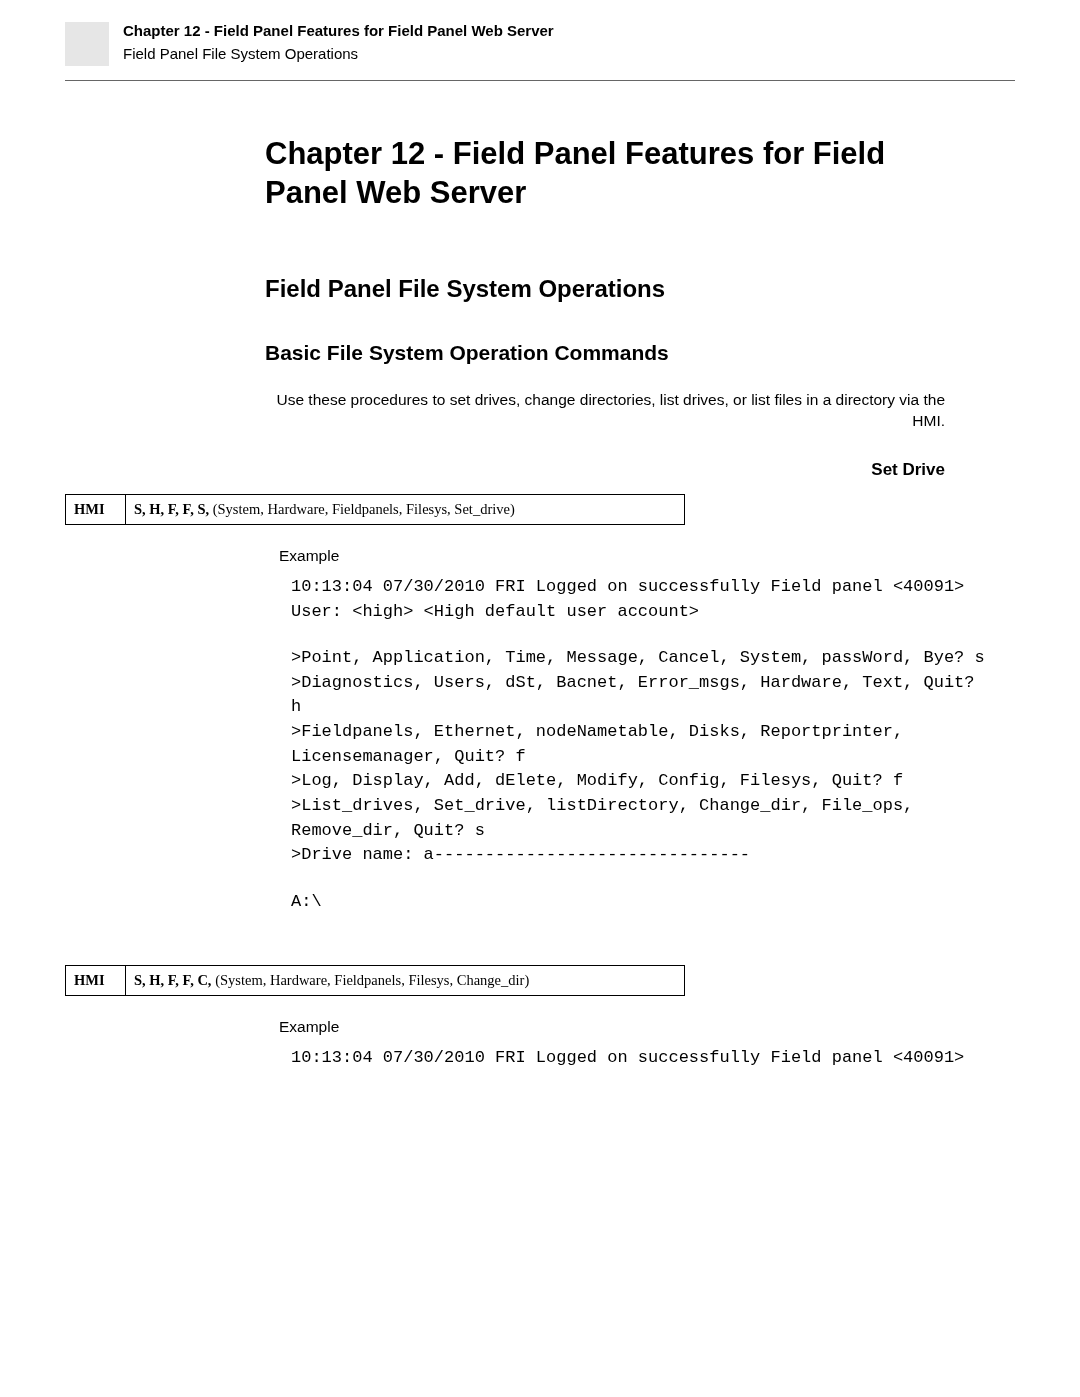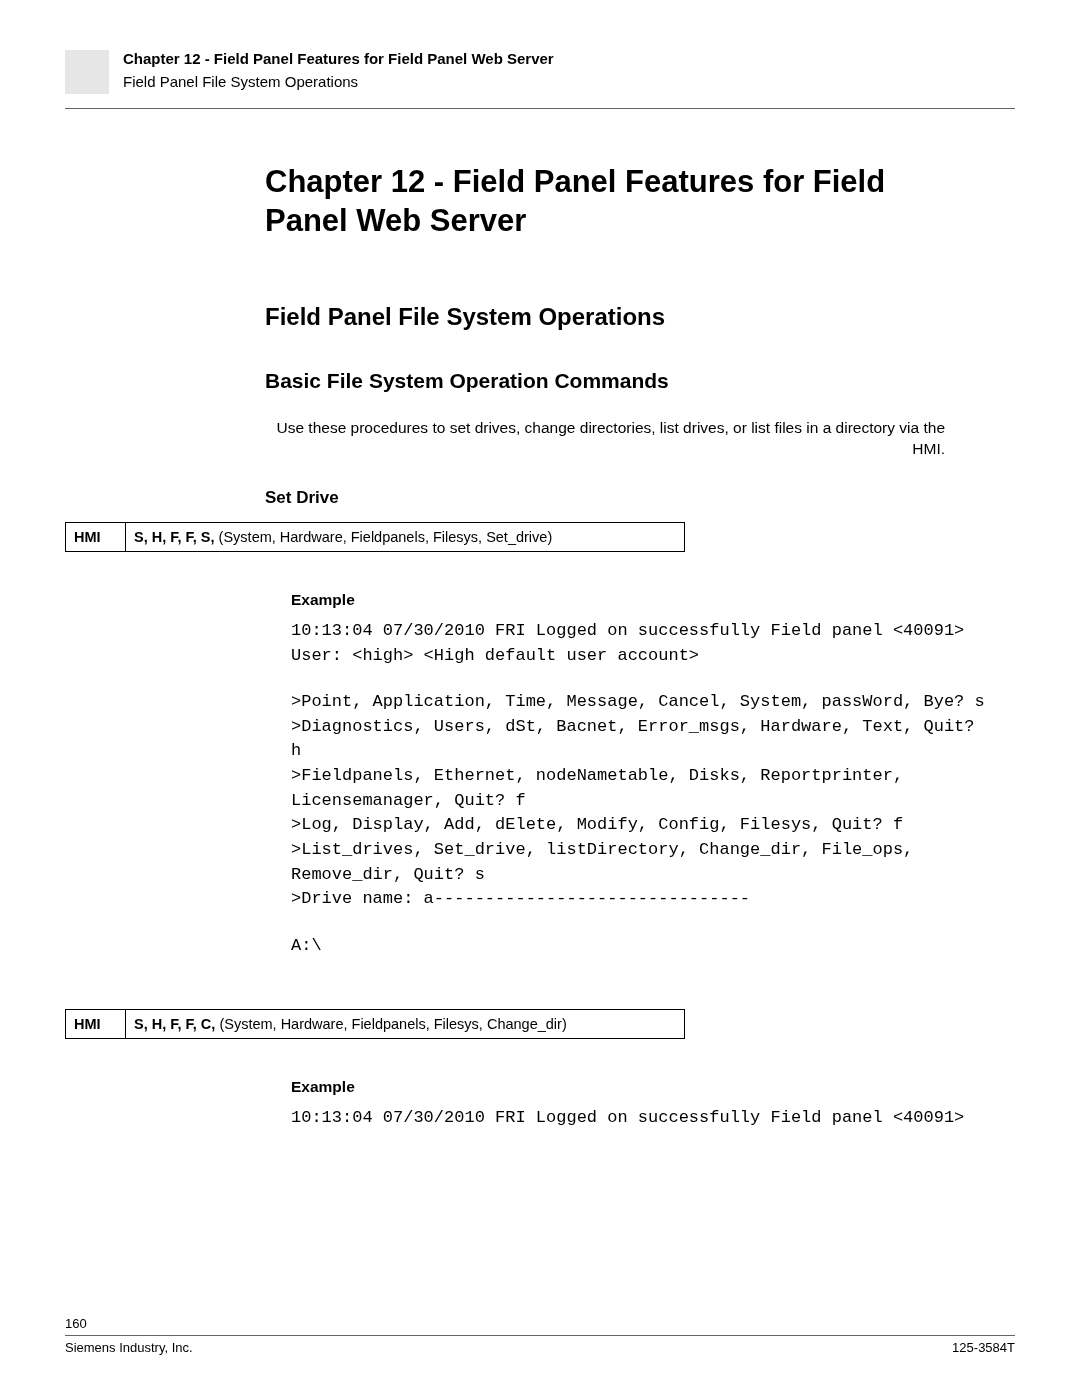--- a/index.html
+++ b/index.html
@@ -1,33 +1,33 @@
 <!DOCTYPE html>
 <html><head>
 <meta charset="utf-8">
 <style>
   * { box-sizing: border-box; margin: 0; padding: 0; }
   html, body { width: 1080px; height: 1397px; background: #fff; font-family: Arial, Helvetica, sans-serif; color: #000; }
-  .page { position: relative; width: 1080px; height: 1397px; padding: 50px 65px 0 65px; }
+  .page { position: relative; width: 1080px; height: 1397px; padding: 22px 65px 0 65px; }
   .header { display: flex; align-items: flex-start; gap: 14px; padding-bottom: 14px; border-bottom: 1px solid #666; margin-bottom: 54px; }
   .header-icon { width: 44px; height: 44px; background: #e6e6e6; flex: 0 0 auto; }
   .header-text { display: flex; flex-direction: column; gap: 6px; padding-top: 0; }
   .header-title { font-size: 15px; font-weight: bold; }
   .header-sub { font-size: 15px; }
   .content { margin-left: 200px; margin-right: 70px; }
   h1.chapter { font-size: 31px; font-weight: bold; line-height: 1.25; margin-bottom: 62px; }
   h2.section { font-size: 24px; font-weight: bold; margin-bottom: 38px; }
   h3.subsection { font-size: 21px; font-weight: bold; margin-bottom: 24px; }
   p.body { font-size: 15.5px; line-height: 1.4; margin-bottom: 28px; text-align: right; }
-  h4.topic { font-size: 17px; font-weight: bold; margin-bottom: 14px; }
-  .cmd-table { border-collapse: collapse; margin-left: -200px; margin-right: 0; width: 620px; margin-bottom: 39px; }
+  h4.topic { font-size: 17px; font-weight: bold; margin-bottom: 14px; text-align: right; }
+  .cmd-table { border-collapse: collapse; margin-left: -200px; margin-right: 0; width: 620px; margin-bottom: 22px; font-family: Liberation Serif, serif; }
   .cmd-table td { border: 1px solid #000; padding: 6px 8px; font-size: 14.5px; vertical-align: middle; }
   .cmd-table td.hmi { width: 60px; font-weight: bold; }
   .cmd-keys { font-weight: bold; }
-  .example-label { font-size: 15.5px; font-weight: bold; margin-top: 6px; margin-bottom: 10px; margin-left: 26px; }
+  .example-label { font-size: 15.5px; font-weight: normal; margin-top: 6px; margin-bottom: 10px; margin-left: 14px; }
   .mono-block { font-family: Liberation Mono, monospace; font-size: 17px; line-height: 1.45; white-space: pre-wrap; margin-left: 26px; margin-right: -40px; margin-bottom: 30px; }
   .mono-block .mono-line { display: block; margin-bottom: 0; }
   .mono-block .gap { height: 22px; }
   .footer { position: absolute; left: 65px; right: 65px; bottom: 42px; }
   .page-num { font-size: 13px; margin-bottom: 4px; }
   .footer-line { border-top: 1px solid #666; padding-top: 4px; display: flex; justify-content: space-between; font-size: 13px; }
 </style>
 </head>
 <body>
 
@@ -78,21 +78,14 @@
         </td>
       </tr>
     </tbody>
       </table>
 
     <div class="example-label">Example</div>
     <div class="mono-block" id="change-dirs-mono"><span class="mono-line">10:13:04 07/30/2010 FRI Logged on successfully Field panel &lt;40091&gt;</span></div>
 
   </div>
 
-  <div class="footer">
-    <div class="page-num">160</div>
-    <div class="footer-line">
-      <span>Siemens Industry, Inc.</span>
-      <span>125-3584T</span>
-    </div>
-  </div>
 
 </div>
 
 </body></html>

